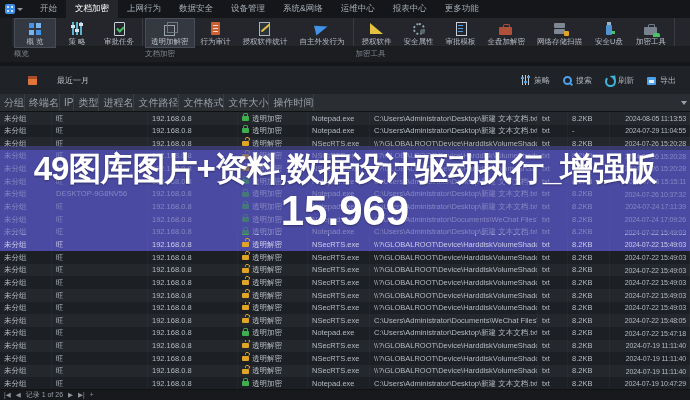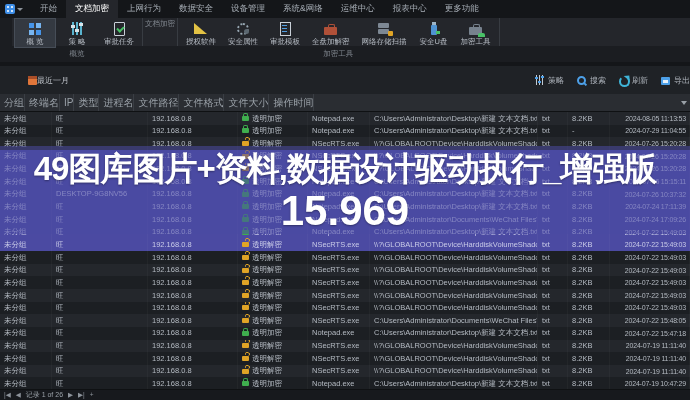--- a/index.html
+++ b/index.html
@@ -17,21 +17,21 @@
   .mtab{font-size:8.5px;color:#a6adb5;padding:3px 9px;cursor:pointer;white-space:nowrap}
   .mtab.active{color:#ffffff;background:#24262b}
   
   .ribbon{position:absolute;left:12px;top:18px;right:0;height:28px;background:#24262b;display:flex}
   .rgroup{display:flex;flex-direction:column;border-right:1px solid #383c42;padding:0 2px}
   .rbtns{display:flex;flex:1;align-items:stretch}
   .rbtn{display:flex;flex-direction:column;align-items:center;justify-content:flex-start;
         padding:2px 5px 0;min-width:30px;cursor:pointer;border:1px solid transparent}
   .rbtn.pressed{background:#343941;border:1px solid #464d57}
   .rbtn .lbl{font-size:7.5px;color:#b6bcc4;white-space:nowrap;margin-top:1px}
-  .glabel{height:11px;text-align:center;font-size:7.5px;color:#7f858d;line-height:11px}
+  .glabel{height:11px;font-size:7.5px;color:#7f858d;line-height:11px}
   
   .ic{width:18px;height:15px;position:relative;flex:none}
   .ic-grid::before{content:"";position:absolute;left:3px;top:2px;width:5px;height:5px;background:#4694e8;
       box-shadow:7px 0 0 #77b5f0,0 7px 0 #77b5f0,7px 7px 0 #4694e8}
   .ic-sliders::before{content:"";position:absolute;left:4px;top:1px;width:2px;height:13px;background:#5ab4cf;
       box-shadow:4px 0 0 #5ab4cf,8px 0 0 #5ab4cf}
   .ic-sliders::after{content:"";position:absolute;left:3px;top:4px;width:4px;height:3px;background:#d8e4ea;
       box-shadow:4px 4px 0 #d8e4ea,8px -2px 0 #d8e4ea}
   .ic-tasks::before{content:"";position:absolute;left:4px;top:1px;width:9px;height:12px;border:1px solid #c9d0d8;border-radius:1px}
   .ic-tasks::after{content:"";position:absolute;left:7px;top:5px;width:5px;height:3px;
@@ -61,25 +61,25 @@
   .ic-usb::before{content:"";position:absolute;left:6px;top:4px;width:6px;height:10px;background:#4f93d2;border-radius:1px}
   .ic-usb::after{content:"";position:absolute;left:7px;top:1px;width:4px;height:3px;background:#9db4c6;
       box-shadow:4px 9px 0 #49c167}
   .ic-toolbox::before{content:"";position:absolute;left:2px;top:6px;width:13px;height:8px;background:#77828e;border-radius:1px}
   .ic-toolbox::after{content:"";position:absolute;left:6px;top:3px;width:5px;height:3px;border:1px solid #77828e;
       border-bottom:none;border-radius:2px 2px 0 0;box-shadow:5px 9px 0 #49c167}
   
   .gapstrip{position:absolute;left:0;top:62px;right:0;height:4px;background:#141619}
   .filterbar{position:absolute;left:0;top:66px;right:0;height:28px;background:#1f2226;
              display:flex;align-items:center;border-bottom:1px solid #101214}
-  .datechip{display:flex;align-items:center;gap:0;margin-left:28px;cursor:pointer}
+  .datechip{display:flex;align-items:center;gap:20px;margin-left:28px;cursor:pointer}
   .ic-cal{width:9px;height:9px;background:#e0763a;border-radius:1px;position:relative;flex:none}
   .ic-cal::before{content:"";position:absolute;left:0;top:0;right:0;height:3px;background:#a94e28}
   .datechip .lbl{font-size:8px;color:#c0c5cb}
-  .factions{margin-left:auto;display:flex;align-items:center;gap:12px;}
+  .factions{margin-left:auto;display:flex;align-items:center;gap:12px;padding-right:14px}
   .faction{display:flex;align-items:center;gap:3px;cursor:pointer}
   .faction .lbl{font-size:8px;color:#aeb4bc}
   .fic{width:11px;height:11px;position:relative;flex:none}
   .ic-fsliders::before{content:"";position:absolute;left:2px;top:0;width:1px;height:10px;background:#c2cad2;
       box-shadow:3px 0 0 #c2cad2,6px 0 0 #c2cad2}
   .ic-fsliders::after{content:"";position:absolute;left:1px;top:2px;width:3px;height:2px;background:#4da0e8;
       box-shadow:3px 4px 0 #4da0e8,6px -1px 0 #4da0e8}
   .ic-search::before{content:"";position:absolute;left:1px;top:1px;width:5px;height:5px;border:2px solid #4da0e8;border-radius:50%}
   .ic-search::after{content:"";position:absolute;left:7px;top:8px;width:4px;height:2px;background:#4da0e8;transform:rotate(45deg)}
   .ic-refresh::before{content:"";position:absolute;left:1px;top:1px;width:7px;height:7px;border:2px solid #3fb4d8;
@@ -174,20 +174,42 @@
 
           <div class="rbtn">
             <span class="ic ic-tasks"></span>
             <span class="lbl">审批任务</span>
           </div>
         </div>
       <div class="glabel">概览</div>
     </div>
 
     <div class="rgroup">
+      <div class="rbtns">
+
+          <div class="rbtn pressed">
+            <span class="ic ic-cube"></span>
+            <span class="lbl">透明加解密</span>
+          </div>
+
+          <div class="rbtn">
+            <span class="ic ic-audit"></span>
+            <span class="lbl">行为审计</span>
+          </div>
+
+          <div class="rbtn">
+            <span class="ic ic-stat"></span>
+            <span class="lbl">授权软件统计</span>
+          </div>
+
+          <div class="rbtn">
+            <span class="ic ic-plane"></span>
+            <span class="lbl">自主外发行为</span>
+          </div>
+        </div>
       <div class="glabel">文档加密</div>
     </div>
 
     <div class="rgroup">
       <div class="rbtns">
 
           <div class="rbtn">
             <span class="ic ic-ruler"></span>
             <span class="lbl">授权软件</span>
           </div>

